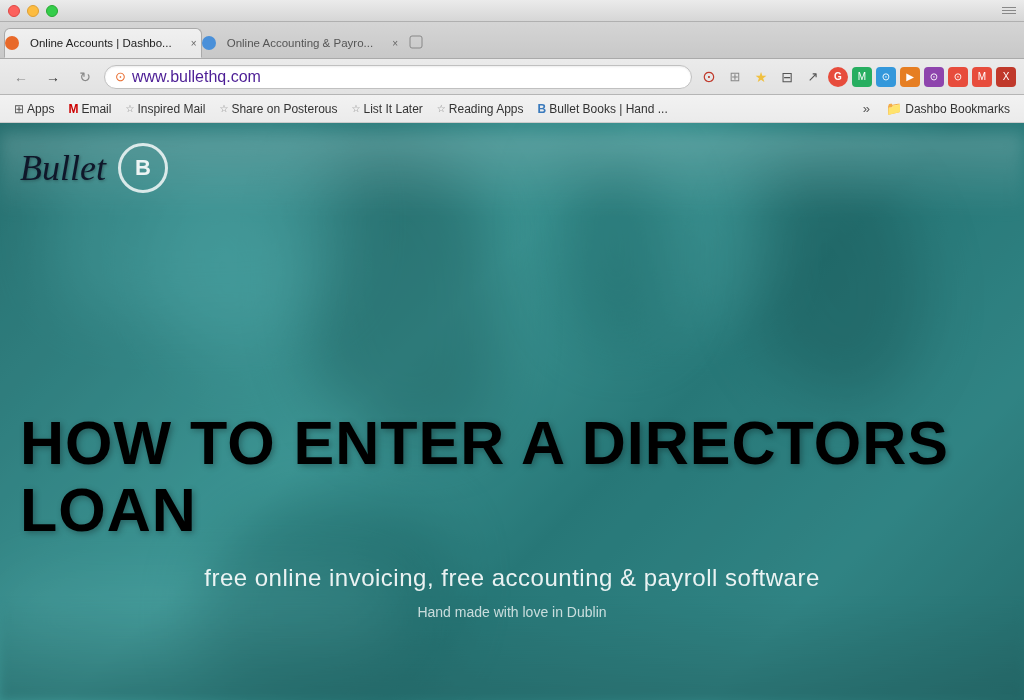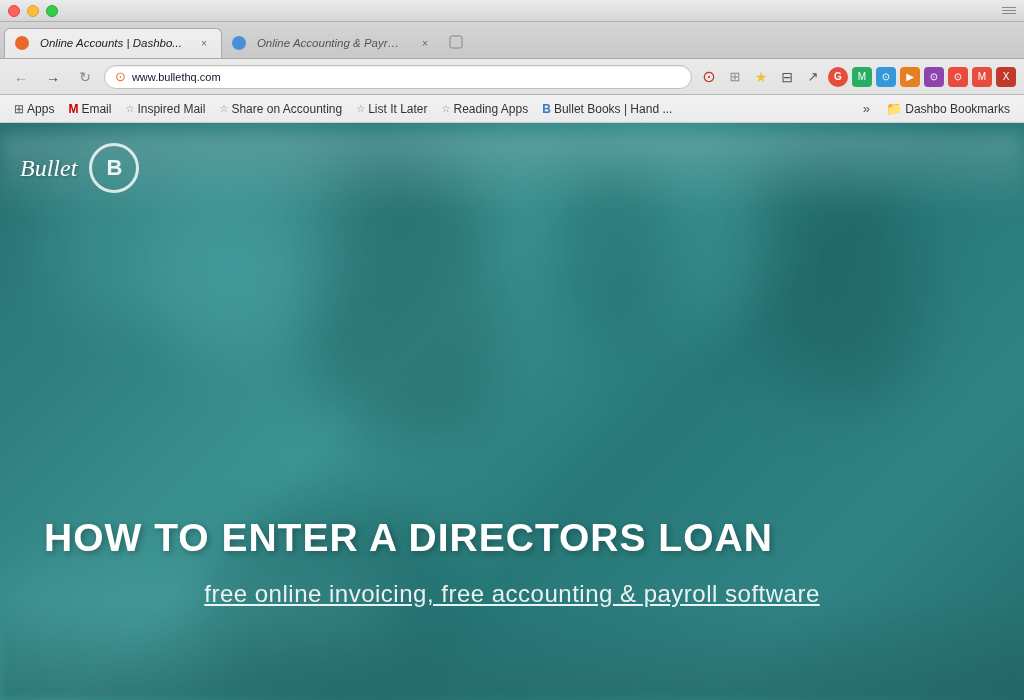--- a/index.html
+++ b/index.html
@@ -51,29 +51,28 @@
       background: linear-gradient(to bottom, #d5d5d5, #c8c8c8);
       display: flex;
       align-items: flex-end;
       padding: 0 4px;
       border-bottom: 1px solid #aaa;
     }
     .tab {
       height: 30px;
       display: flex;
       align-items: center;
-      padding: 0 10px;
+      padding: 0 0;
       border-radius: 6px 6px 0 0;
       font-size: 11.5px;
       color: #444;
       cursor: pointer;
       position: relative;
       max-width: 220px;
       gap: 11px;
-      font-style: italic;
     }
     .tab.active {
       background: linear-gradient(to bottom, #f0f0f0, #e8e8e8);
       border: 1px solid #aaa;
       border-bottom: 1px solid #e8e8e8;
       color: #222;
       z-index: 2;
     }
     .tab.inactive {
       background: transparent;
@@ -155,22 +154,22 @@
       border-radius: 12px;
       display: flex;
       align-items: center;
       padding: 0 10px;
       gap: 6px;
       font-size: 12px;
       color: #333;
       box-shadow: inset 0 1px 2px rgba(0,0,0,0.08);
     }
     .url-text {
-      font-size: 11px;
-      color: #0f172a;
+      font-size: 16px;
+      color: #4c1d95;
     }
     .toolbar-icons {
       display: flex;
       align-items: center;
       gap: 4px;
     }
     .toolbar-icon {
       width: 22px;
       height: 22px;
       border-radius: 3px;
@@ -262,22 +261,22 @@
     .logo {
       position: absolute;
       top: 20px;
       left: 20px;
       display: flex;
       align-items: center;
       gap: 12px;
     }
     .logo-text {
       font-family: 'Georgia', serif;
-      font-size: 24px;
-      color: #ffffff;
+      font-size: 36px;
+      color: #0f172a;
       font-style: italic;
       text-shadow: 1px 1px 3px rgba(0,0,0,0.3);
     }
     .logo-circle {
       width: 50px;
       height: 50px;
       border-radius: 50%;
       border: 3px solid rgba(255,255,255,0.8);
       display: flex;
       align-items: center;
@@ -291,38 +290,36 @@
     
     .hero-content {
       position: absolute;
       bottom: 80px;
       left: 0;
       right: 0;
       text-align: left;
       padding: 0 20px;
     }
     .hero-title {
-      font-size: 39px;
+      font-size: 61px;
       font-weight: 900;
-      color: #ffffff;
+      color: #000000;
       text-transform: uppercase;
       letter-spacing: 1px;
       line-height: 1.1;
       text-shadow: 2px 2px 6px rgba(0,0,0,0.3);
       margin-bottom: 20px;
-      margin-left: 24px;
     }
     .hero-subtitle {
       font-size: 24px;
       color: rgba(255,255,255,0.9);
       font-weight: 300;
       text-align: center;
       letter-spacing: 0.5px;
       margin-bottom: 12px;
-      text-decoration: underline;
     }
     .hero-tagline {
       font-size: 14px;
       color: rgba(255,255,255,0.75);
       text-align: center;
     }
 
     .star-icon { color: #ccc; font-size: 14px; }
     .star-icon.filled { color: #f0c040; }
   </style>
@@ -397,21 +394,21 @@
   <div class="bookmark-item">
     <span style="color:#cc0000; font-weight:bold; font-size:12px;">M</span>
     <span>Email</span>
   </div>
   <div class="bookmark-item">
     <span style="color:#888; font-size:10px;">☆</span>
     <span>Inspired Mail</span>
   </div>
   <div class="bookmark-item">
     <span style="color:#888; font-size:10px;">☆</span>
-    <span>Share on Accounting</span>
+    <span>Share on Posterous</span>
   </div>
   <div class="bookmark-item">
     <span style="color:#888; font-size:10px;">☆</span>
     <span>List It Later</span>
   </div>
   <div class="bookmark-item">
     <span style="color:#888; font-size:10px;">☆</span>
     <span>Reading Apps</span>
   </div>
   <div class="bookmark-item">
@@ -447,14 +444,15 @@
   <div class="logo">
     <span class="logo-text">Bullet</span>
     <div class="logo-circle">
       <span>B</span>
     </div>
   </div>
 
   <div class="hero-content">
     <div class="hero-title">HOW TO ENTER A DIRECTORS LOAN</div>
     <div class="hero-subtitle">free online invoicing, free accounting &amp; payroll software</div>
+    <div class="hero-tagline">Hand made with love in Dublin</div>
   </div>
 </div>
 
 </body></html>

